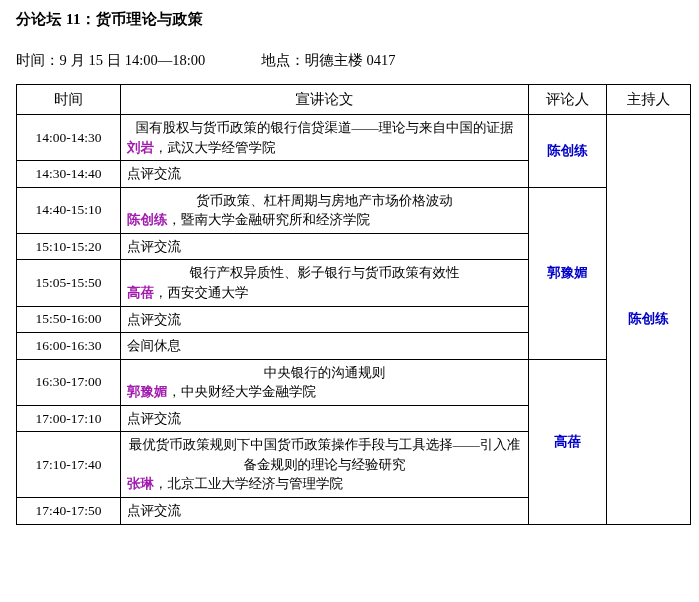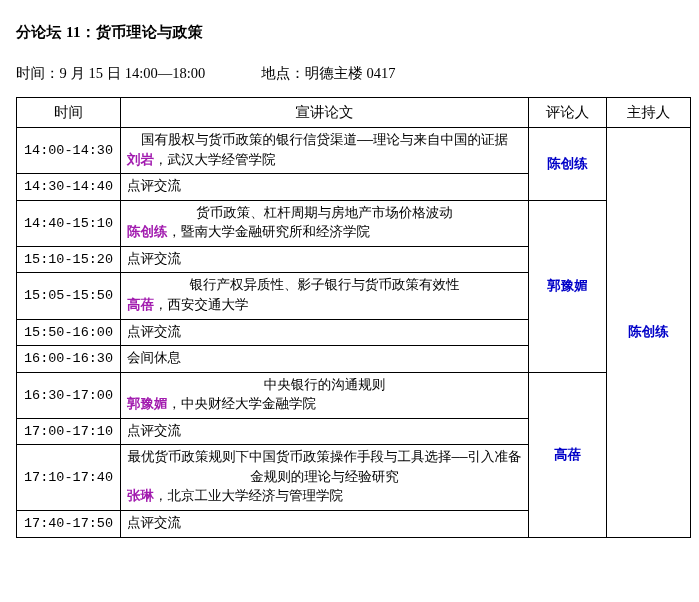--- a/index.html
+++ b/index.html
@@ -8,21 +8,21 @@
     background: #ffffff;
   }
   body {
     width: 699px;
     height: 602px;
     font-family: "Liberation Serif", "DejaVu Serif", serif;
     color: #000000;
     overflow: hidden;
   }
   .page {
-    padding: 19px 10px 0 10px;
+    padding: 6px 10px 0 10px;
     box-sizing: border-box;
   }
   .doc-title {
     font-size: 15px;
     font-weight: bold;
     margin: 4px 0 0 6px;
     letter-spacing: 0.3px;
   }
   .meta-row {
     margin: 22px 0 14px 6px;
@@ -36,21 +36,20 @@
   }
   .meta-place {
     white-space: nowrap;
     margin-left: 56px;
   }
   table.schedule {
     border-collapse: collapse;
     width: 572px;
     margin-left: 6px;
     table-layout: fixed;
-    font-family: Liberation Mono, monospace;
   }
   table.schedule td, table.schedule th {
     border: 1px solid #000000;
     padding: 3px 6px;
     font-size: 13.5px;
     vertical-align: middle;
   }
   table.schedule th {
     text-align: center;
     font-weight: normal;

